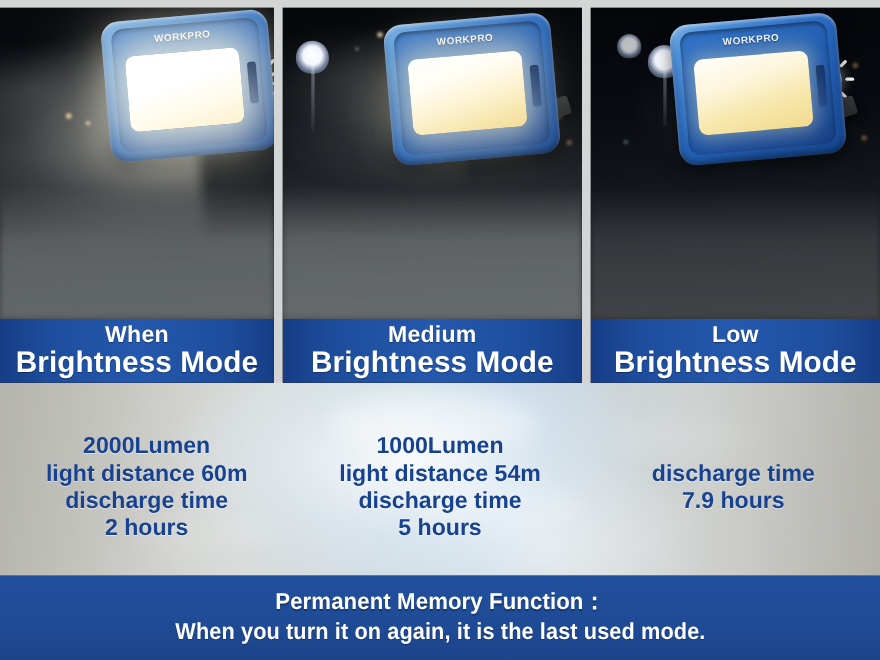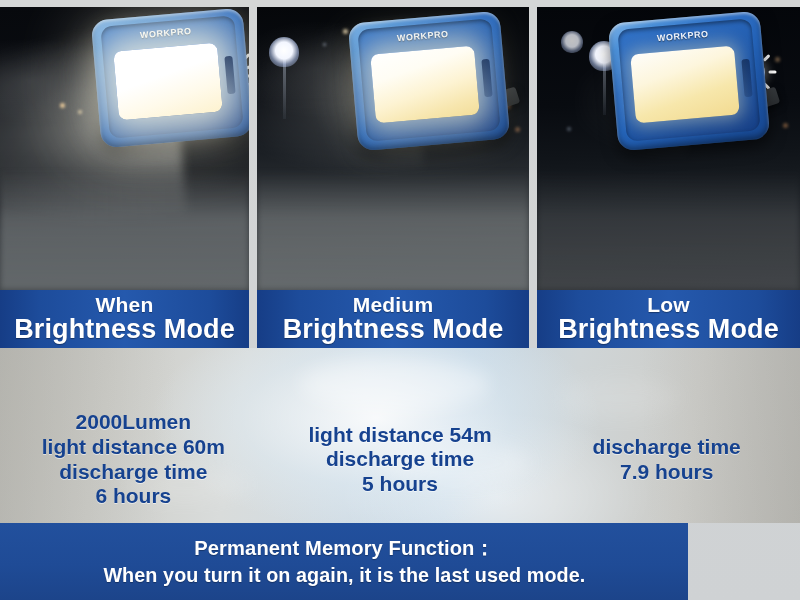--- a/index.html
+++ b/index.html
@@ -173,36 +173,36 @@
     color:#ffffff; line-height:1.02;
   }
   .mode-line1{ font-size:21px; font-weight:bold; letter-spacing:.2px;
     text-shadow:0 1px 1px rgba(0,0,0,.35); }
   .mode-line2{ font-size:27px; font-weight:bold; letter-spacing:.1px;
     text-shadow:0 1px 1px rgba(0,0,0,.35); margin-top:1px;}
 
   
   .spec-row{
     position:absolute; left:0; top:348px; width:800px; height:175px;
-    display:flex; z-index:3;margin-top:16px;
+    display:flex; z-index:3;
   }
   .spec-col{
     flex:1 1 0; display:flex; flex-direction:column;
     align-items:center; justify-content:center;
     color:#16428f; line-height:1.17; text-align:center;
   }
   .spec-col.c1{ padding-top:16px; }
   .spec-col.c2{ padding-top:16px; }
   .spec-col.c3{ padding-top:16px; }
   .spec-line{ font-size:21px; font-weight:bold; white-space:nowrap;
     text-shadow:0 1px 0 rgba(255,255,255,.55); }
 
   
   .bottom-banner{
-    position:absolute; left:0; top:523px; width:688px; height:77px;
+    position:absolute; left:0; top:523px; width:800px; height:77px;
     background:linear-gradient(180deg,#22509d 0%,#1f4b96 55%,#1c448a 100%);
     display:flex; flex-direction:column;
     align-items:center; justify-content:center;
     color:#ffffff; line-height:1.12;
   }
   .bb-line1{ font-size:21px; font-weight:bold; letter-spacing:.1px;
     transform:scaleX(.96); text-shadow:0 1px 1px rgba(0,0,0,.3); }
   .bb-line2{ font-size:21px; font-weight:bold; letter-spacing:.1px;
     transform:scaleX(.94); text-shadow:0 1px 1px rgba(0,0,0,.3); margin-top:3px; }
 </style>
@@ -361,24 +361,25 @@
       </div>
     </div>
   </div>
 
   <div class="spec-row">
 
     <div class="spec-col c1">
       <div class="spec-line">2000Lumen</div>
       <div class="spec-line">light distance 60m</div>
       <div class="spec-line">discharge time</div>
-      <div class="spec-line">6 hours</div>
+      <div class="spec-line">2 hours</div>
     </div>
 
     <div class="spec-col c2">
+      <div class="spec-line">1000Lumen</div>
       <div class="spec-line">light distance 54m</div>
       <div class="spec-line">discharge time</div>
       <div class="spec-line">5 hours</div>
     </div>
 
     <div class="spec-col c3">
       <div class="spec-line">discharge time</div>
       <div class="spec-line">7.9 hours</div>
     </div>
   </div>

